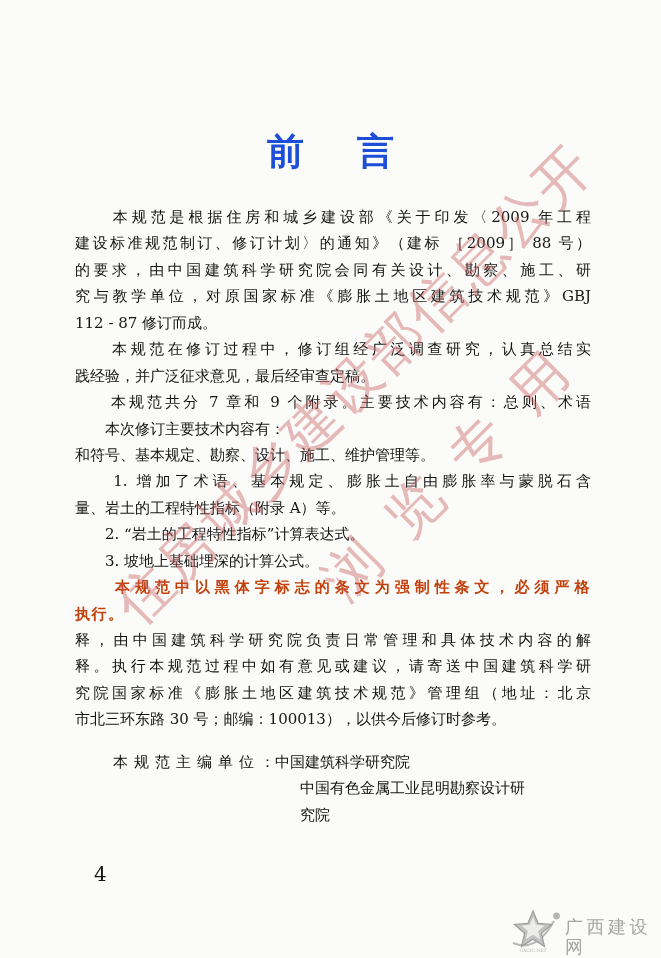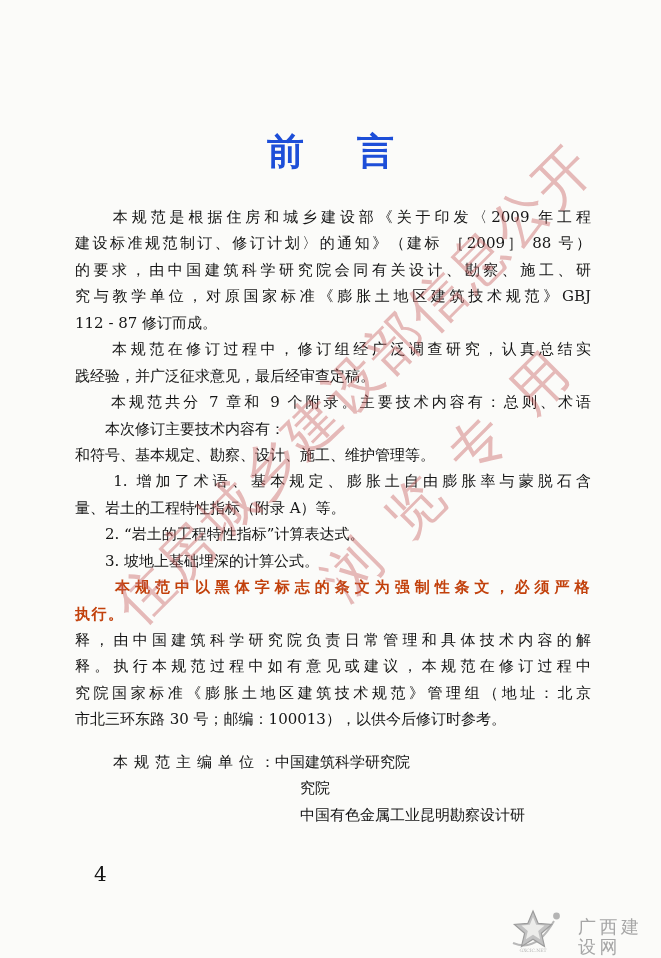--- a/index.html
+++ b/index.html
@@ -43,21 +43,21 @@
   
   .page-num{
     position:absolute;left:94px;top:862px;font-size:20px;color:#161616;
   }
   
   .footer-logo{
     position:absolute;left:509px;top:903px;width:148px;
     display:flex;align-items:flex-start;
   }
   .logo-star{flex:0 0 auto;}
-  .logo-text-col{margin-left:15px;margin-top:14px;}
+  .logo-text-col{margin-left:2px;margin-top:14px;}
   .logo-site-name{
     font-size:18px;letter-spacing:3.5px;line-height:20px;
     font-family:"DejaVu Serif", serif;
   }
 </style>
 </head>
 <body>
 
 <div class="page">
 
@@ -79,26 +79,26 @@
       <div class="line j">　　本规范共分 7 章和 9 个附录。主要技术内容有：总则、术语</div>
       <div class="line">　　本次修订主要技术内容有：</div>
       <div class="line">和符号、基本规定、勘察、设计、施工、维护管理等。</div>
       <div class="line j">　　1. 增加了术语、基本规定、膨胀土自由膨胀率与蒙脱石含</div>
       <div class="line">量、岩土的工程特性指标（附录 A）等。</div>
       <div class="line">　　2. “岩土的工程特性指标”计算表达式。</div>
       <div class="line">　　3. 坡地上基础埋深的计算公式。</div>
       <div class="line j b">　　本规范中以黑体字标志的条文为强制性条文，必须严格</div>
       <div class="line b">执行。</div>
       <div class="line j">释，由中国建筑科学研究院负责日常管理和具体技术内容的解</div>
-      <div class="line j">释。执行本规范过程中如有意见或建议，本规范在修订过程中</div>
+      <div class="line j">释。执行本规范过程中如有意见或建议，请寄送中国建筑科学研</div>
       <div class="line j">究院国家标准《膨胀土地区建筑技术规范》管理组（地址：北京</div>
       <div class="line">市北三环东路 30 号；邮编：100013），以供今后修订时参考。</div>
       <div class="line unit"><span class="unit-label">本规范主编单位</span><span>：</span><span class="unit-value">中国建筑科学研究院</span></div>
+      <div class="line hang">中国有色金属工业昆明勘察设计研</div>
       <div class="line hang">究院</div>
-      <div class="line hang">中国有色金属工业昆明勘察设计研</div>
     </div>
 
   <div class="page-num">4</div>
 
   <div class="footer-logo">
     <svg class="logo-star" width="54" height="52" viewBox="0 0 54 52">
       <path d="M4,40 Q27,50 45,18" fill="none" stroke="#b8b8b8" stroke-width="2"></path>
       <polygon points="24,8 29.2,20.4 42.6,21.5 32.4,30.3 35.5,43.4 24,36.3 12.5,43.4 15.6,30.3 5.4,21.5 18.8,20.4" fill="#c2c2c2" stroke="#9c9c9c" stroke-width="1.2"></polygon>
       <polygon points="24,14 27.2,21.8 35.6,22.5 29.2,28 31.1,36.2 24,31.8 16.9,36.2 18.8,28 12.4,22.5 20.8,21.8" fill="#ececea"></polygon>
       <circle cx="47.5" cy="13" r="3.4" fill="#b4b4b4"></circle>

